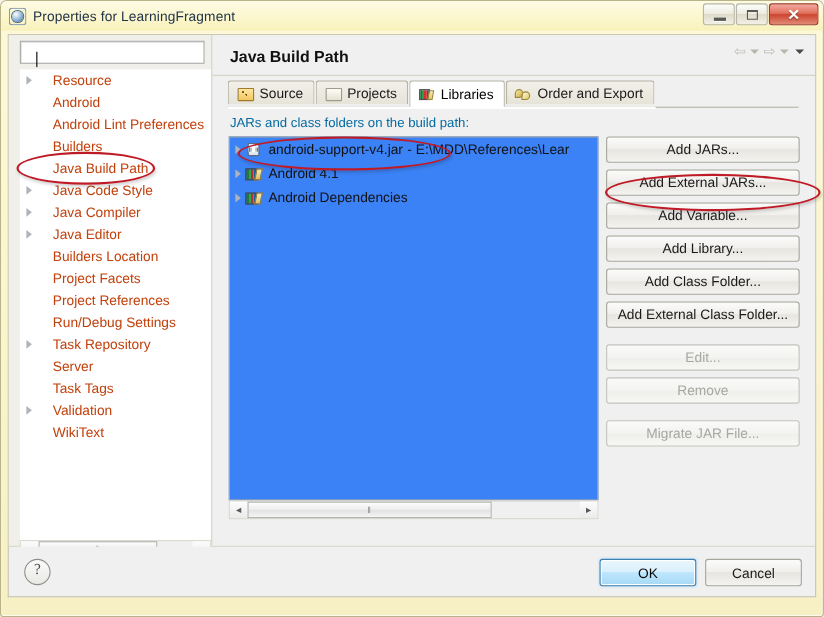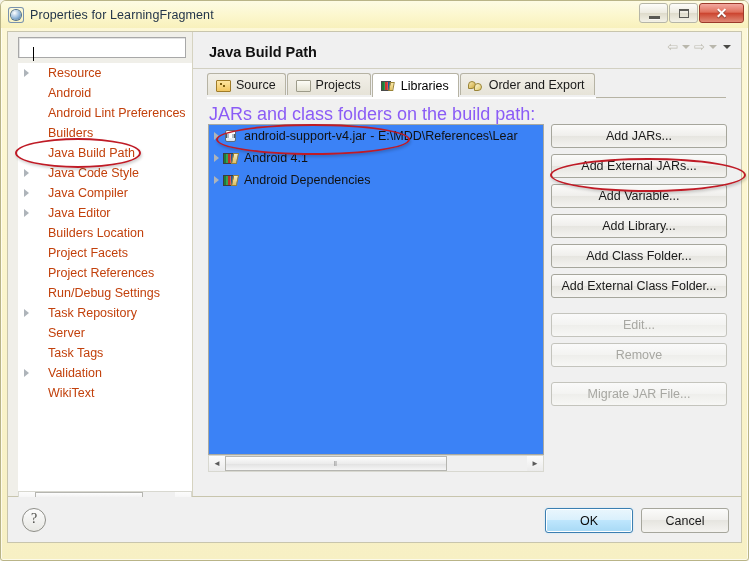--- a/index.html
+++ b/index.html
@@ -370,22 +370,22 @@
     width: 8px; height: 8px;
     border-radius: 50% 50% 50% 0;
     background: linear-gradient(135deg, #fdf7d8, #e0c868);
     border: 1px solid #9a8436;
     box-sizing: border-box;
   }
 
   .section-label {
     position: absolute;
     left: 16px; top: 72px;
-    font-size: 18px;
-    color: #8b5cf6;
+    font-size: 12px;
+    color: #0369a1;
   }
 
   .jar-list {
     position: absolute;
     left: 15px; top: 92px;
     width: 336px; height: 331px;
     background: #3b82f6;
     border: 1px solid #a9a9a0;
     box-sizing: border-box;
     overflow: hidden;

